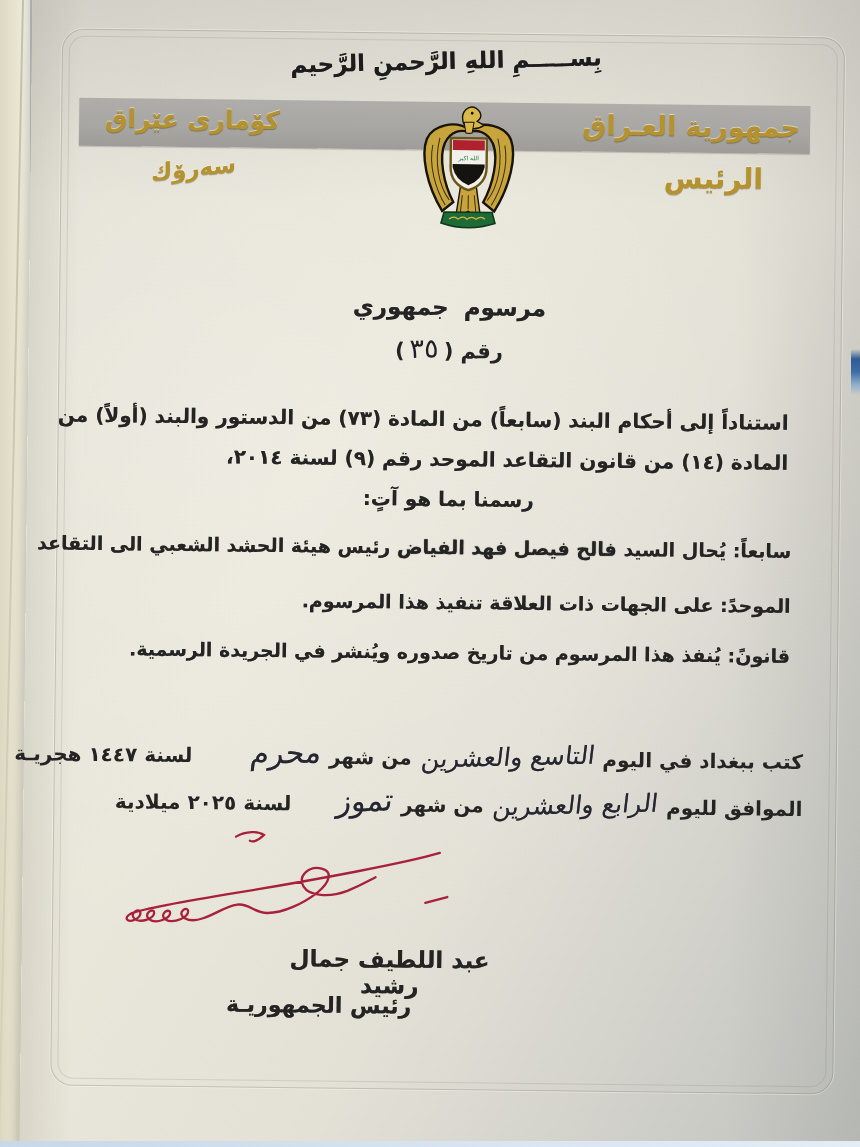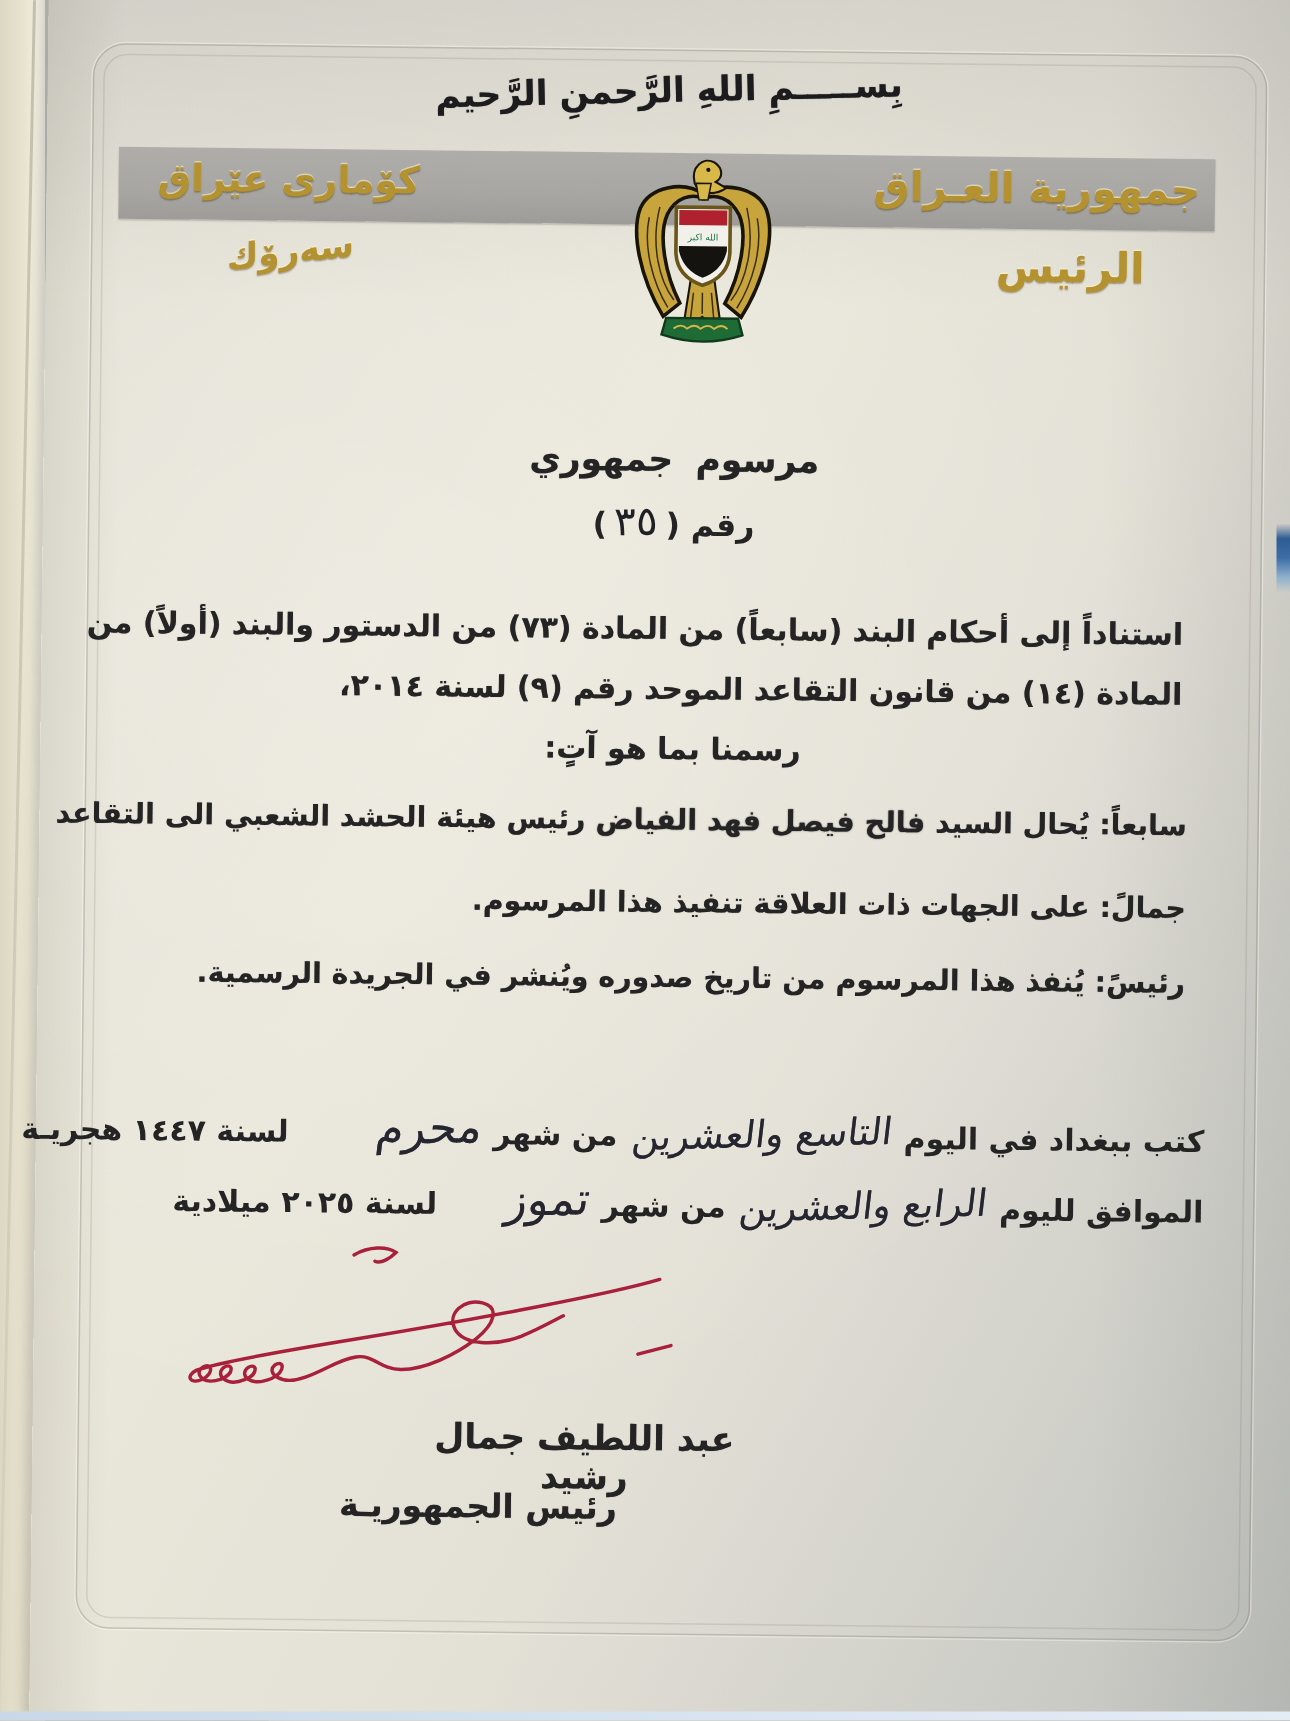--- a/index.html
+++ b/index.html
@@ -139,23 +139,23 @@
     <div class="number-line"><span>رقم (</span><span class="num">٣٥</span><span>)</span></div>
 
     <div class="preamble">
       <div class="p-line1">استناداً إلى أحكام البند (سابعاً) من المادة (٧٣) من الدستور والبند (أولاً) من</div>
       <div class="p-line2">المادة (١٤) من قانون التقاعد الموحد رقم (٩) لسنة ٢٠١٤،</div>
       <div class="p-intro">رسمنا بما هو آتٍ:</div>
     </div>
 
     <div class="clause c1"><span class="c-label">سابعاً:</span><span> يُحال السيد </span><span class="c-bold">فالح فيصل فهد الفياض</span><span> رئيس هيئة الحشد الشعبي الى التقاعد</span></div>
 
-    <div class="clause c2"><span class="c-label">جمالً:</span><span> على الجهات ذات العلاقة تنفيذ هذا المرسوم.</span></div>
+    <div class="clause c2"><span class="c-label">الموحدً:</span><span> على الجهات ذات العلاقة تنفيذ هذا المرسوم.</span></div>
 
-    <div class="clause c3"><span class="c-label">رئيسً:</span><span> يُنفذ هذا المرسوم من تاريخ صدوره ويُنشر في الجريدة الرسمية.</span></div>
+    <div class="clause c3"><span class="c-label">قانونً:</span><span> يُنفذ هذا المرسوم من تاريخ صدوره ويُنشر في الجريدة الرسمية.</span></div>
 
     <div class="date-block">
       <div class="date-line"><span class="printed">كتب ببغداد في اليوم</span><span class="hand day">التاسع والعشرين</span><span class="printed">من شهر</span><span class="hand month month-m1">محرم</span><span class="printed">لسنة ١٤٤٧ هجريـة</span></div>
       <div class="date-line"><span class="printed">الموافق لليوم</span><span class="hand day">الرابع والعشرين</span><span class="printed">من شهر</span><span class="hand month month-m2">تموز</span><span class="printed">لسنة ٢٠٢٥ ميلادية</span></div>
     </div>
 
     <svg class="signature" viewBox="0 -6 352 106">
       <g fill="none" stroke="#a9203a" stroke-width="2.3" stroke-linecap="round">
         <path d="M332,16 C300,26 210,44 130,58 C90,65 40,74 24,80
                  C16,84 20,90 28,86 C36,82 34,74 28,78 C22,82 28,90 40,86

